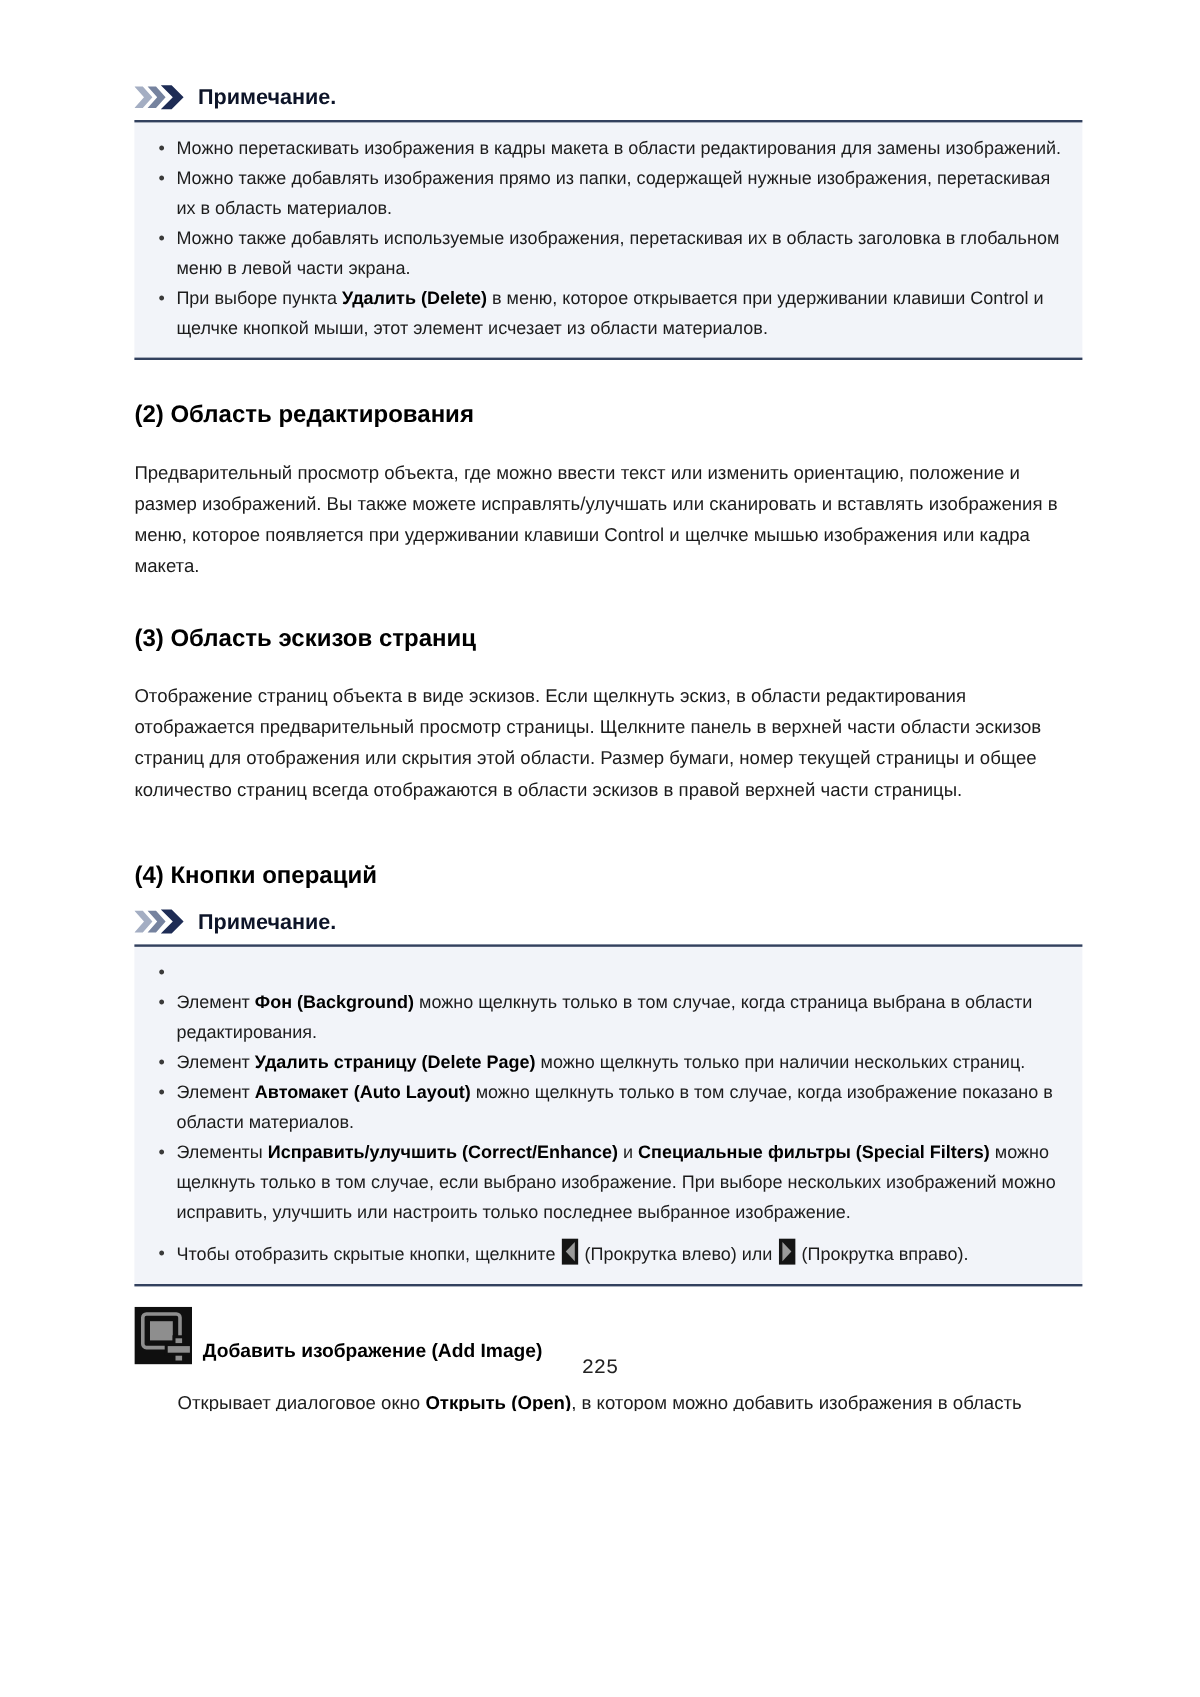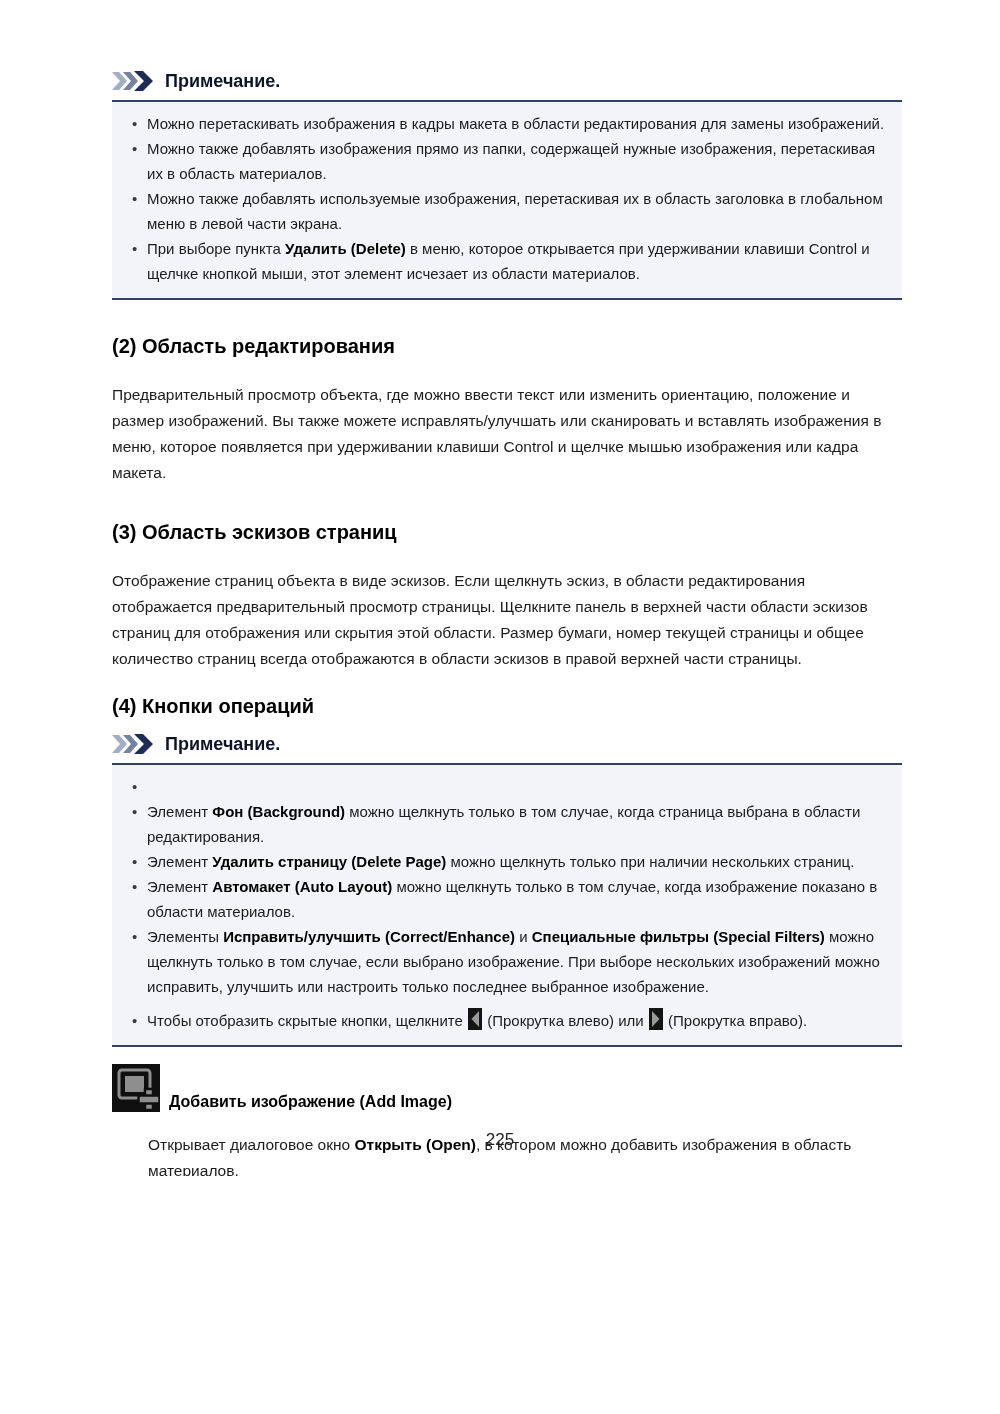--- a/index.html
+++ b/index.html
@@ -35,42 +35,42 @@
   }
   .note-item{display:flex;font-size:15px;line-height:25px;color:var(--text);}
   .note-item.gap{margin-top:9px;}
   .note-item .dot{flex:none;width:15px;color:#3a3a3a;}
   .note-item b,.rich b{color:#000;}
 
   
   .section-heading{font-size:20px;font-weight:bold;color:#000;margin-top:33px;line-height:26px;}
   .section-body{font-size:15.5px;line-height:26px;margin-top:23px;color:var(--text);}
   .note.second{margin-top:14px;}
-  .h-plus-note{margin-top:21px;}
+  .h-plus-note{margin-top:45px;}
 
   
   .inline-icon{display:inline-block;vertical-align:-4px;line-height:0;margin:0 1px;}
 
   
   .add-image-row{display:flex;align-items:flex-end;gap:9px;margin-top:17px;text-align:right;}
   .add-image-glyph{display:inline-block;line-height:0;}
   .add-image-label{font-size:16px;font-weight:bold;color:#000;padding-bottom:1px;}
   .add-image-desc{font-size:15.5px;line-height:26px;margin-top:20px;margin-left:36px;color:var(--text);}
 
   
   .watermark{
     position:absolute;left:404px;top:686px;
     font-size:40px;font-style:italic;font-weight:500;
     letter-spacing:2px;color:var(--watermark);
     white-space:nowrap;
   }
   .page-number{
     position:absolute;left:0;right:0;bottom:26px;
     text-align:center;
-    font-family:Liberation Sans, sans-serif;
+    font-family:Liberation Mono, monospace;
     font-size:17px;color:#222;
   }
 </style>
 </head>
 <body>
 
 <div class="page">
   <div class="content">
 
     <section class="note">

